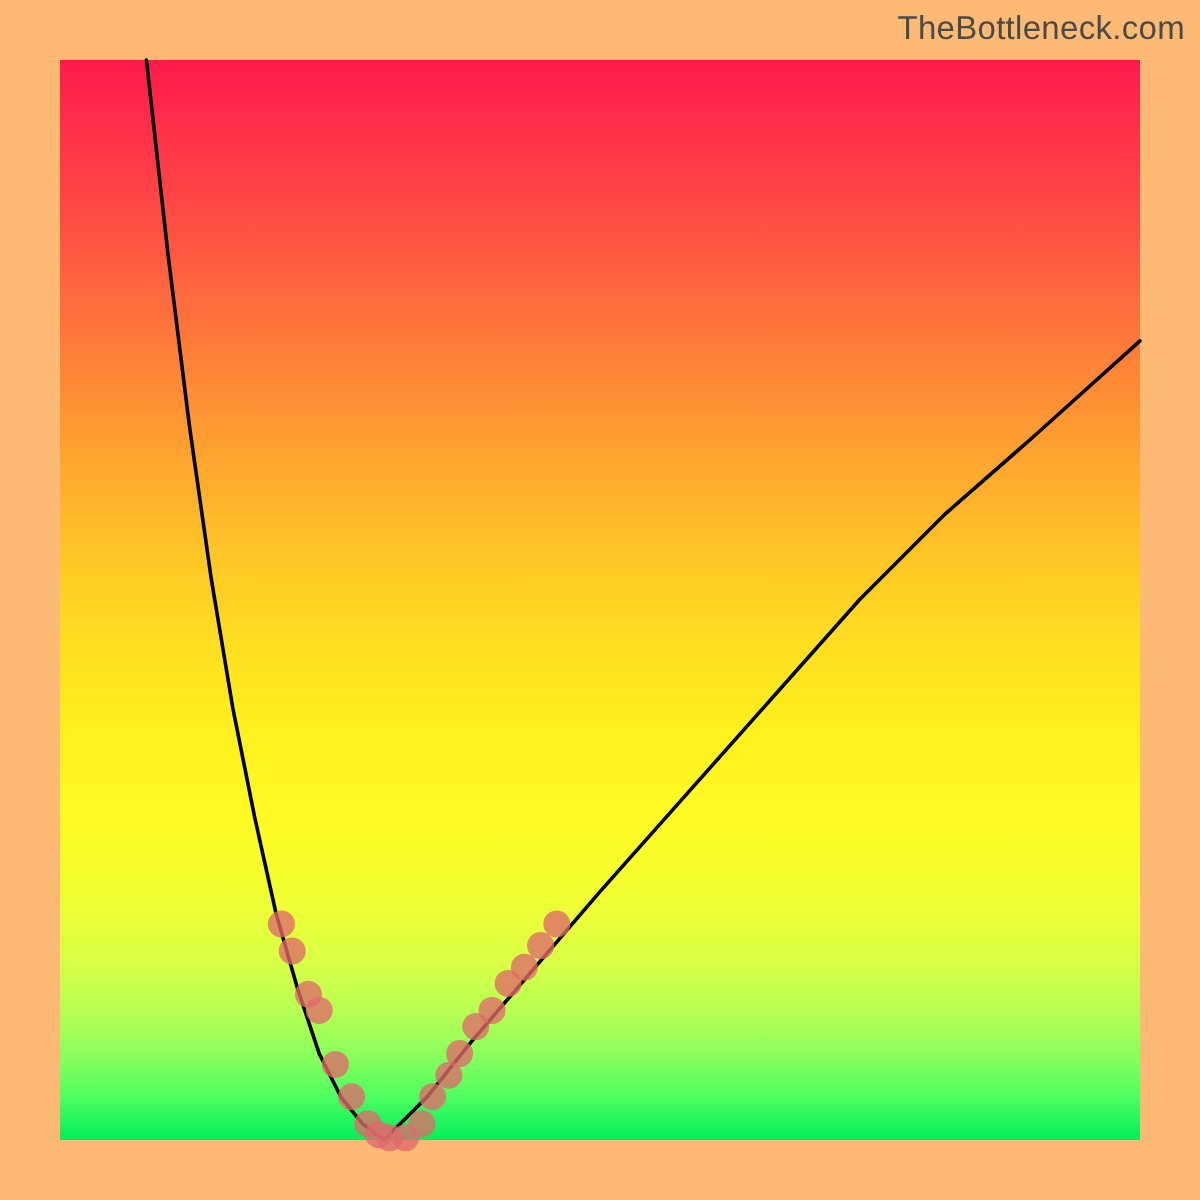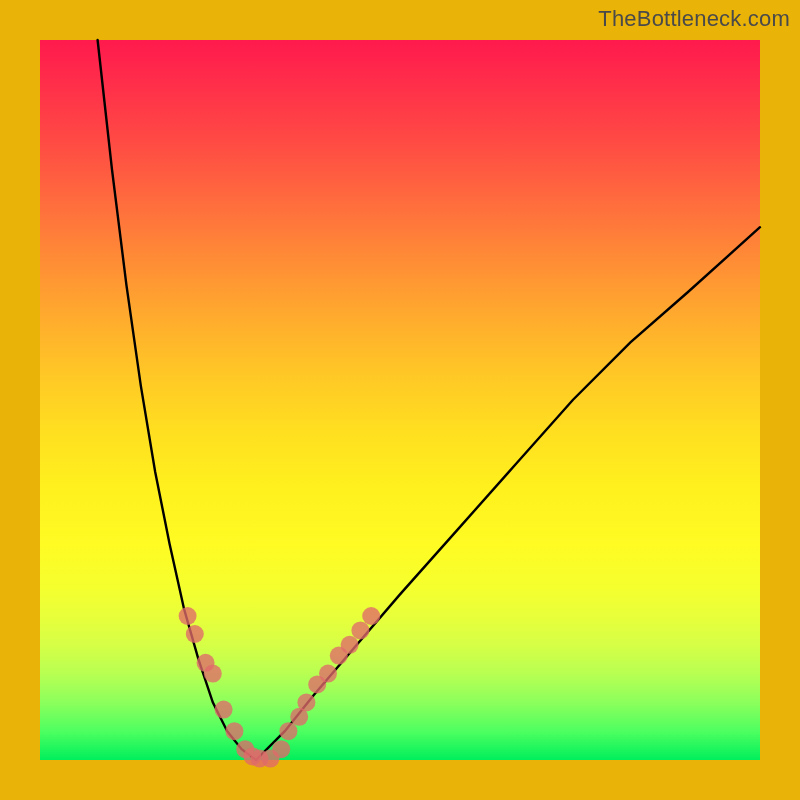--- a/index.html
+++ b/index.html
@@ -8,21 +8,21 @@
     width: 800px;
     height: 800px;
     overflow: hidden;
     background: #000;
     font-family: Arial, Helvetica, sans-serif;
   }
   .frame {
     position: relative;
     width: 800px;
     height: 800px;
-    background: #eab308;
+    background: #fdba74;
   }
   .plot-area {
     position: absolute;
     left: 40px;
     top: 40px;
     width: 720px;
     height: 720px;
     
     background: linear-gradient(
       to bottom,

